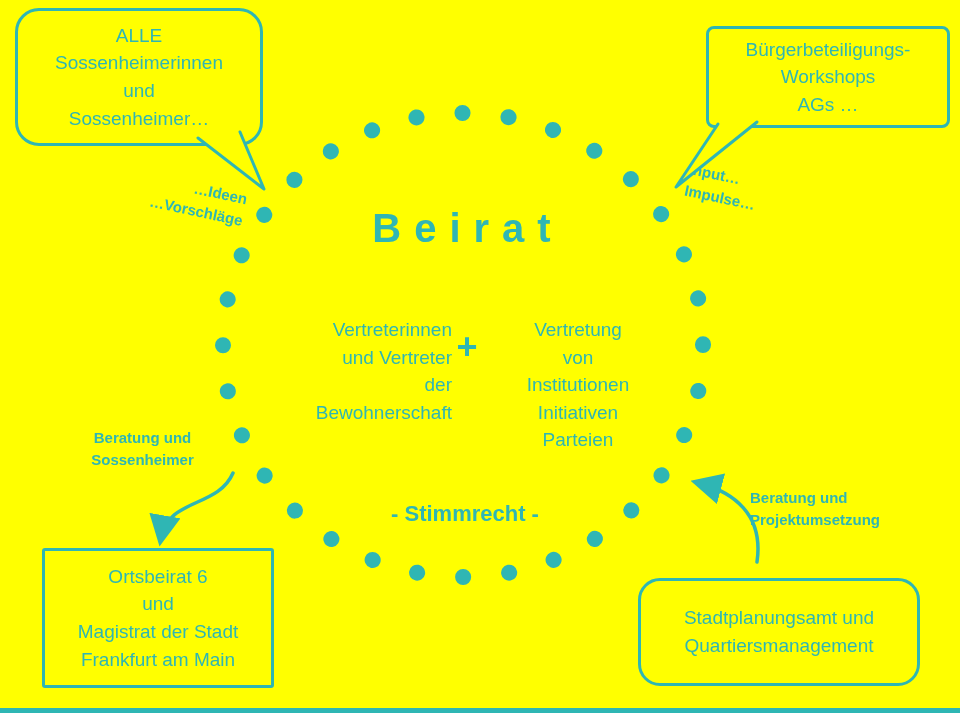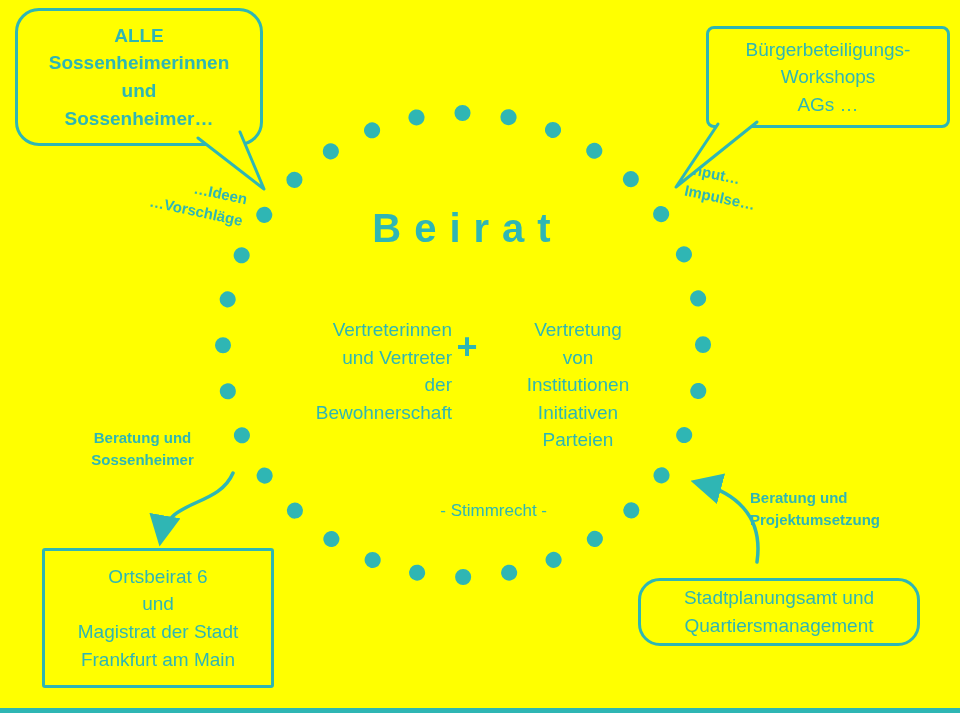--- a/index.html
+++ b/index.html
@@ -26,36 +26,36 @@
     position:absolute;
     border:3px solid var(--accent);
     background:var(--bg);
     display:flex;flex-direction:column;
     justify-content:center;align-items:center;
     text-align:center;
     box-sizing:border-box;
     z-index:2;
   }
   .bubble .line{font-size:19px;line-height:1.45;}
-  .bubble-tl{left:15px;top:8px;width:248px;height:138px;border-radius:24px;font-weight:bold;}
+  .bubble-tl{left:15px;top:8px;width:248px;height:138px;border-radius:24px;}
   .bubble-tr{left:706px;top:26px;width:244px;height:102px;border-radius:8px;}
   .bubble-bl{left:42px;top:548px;width:232px;height:140px;border-radius:3px;}
-  .bubble-br{left:638px;top:578px;width:282px;height:68px;border-radius:22px;}
+  .bubble-br{left:638px;top:578px;width:282px;height:108px;border-radius:22px;}
   
   .title{
     left:343px;top:206px;width:250px;
     text-align:center;
     font-size:40px;font-weight:bold;
     letter-spacing:13px;
   }
   .group{text-align:center;font-size:19px;line-height:1.45;}
   .group-left{left:272px;top:316px;width:180px;text-align:right;}
   .group-right{left:496px;top:316px;width:164px;}
   .plus{left:450px;top:326px;width:34px;text-align:center;font-size:36px;font-weight:bold;}
-  .footer-note{left:383px;top:501px;width:164px;text-align:right;font-size:17px;}
+  .footer-note{left:383px;top:501px;width:164px;text-align:center;font-size:22px;font-weight:bold;}
   
   .small-label{font-size:15px;font-weight:bold;line-height:1.45;}
   .label-ideas{left:128px;top:176px;width:118px;text-align:right;transform:rotate(12deg);transform-origin:center;}
   .label-input{left:686px;top:168px;width:100px;text-align:left;transform:rotate(12deg);transform-origin:center;}
   .label-advice-left{left:75px;top:427px;width:135px;text-align:center;}
   .label-advice-right{left:750px;top:487px;width:170px;text-align:left;}
   
   .overlay{
     position:absolute;left:0;top:0;width:960px;height:720px;
     pointer-events:none;z-index:3;

